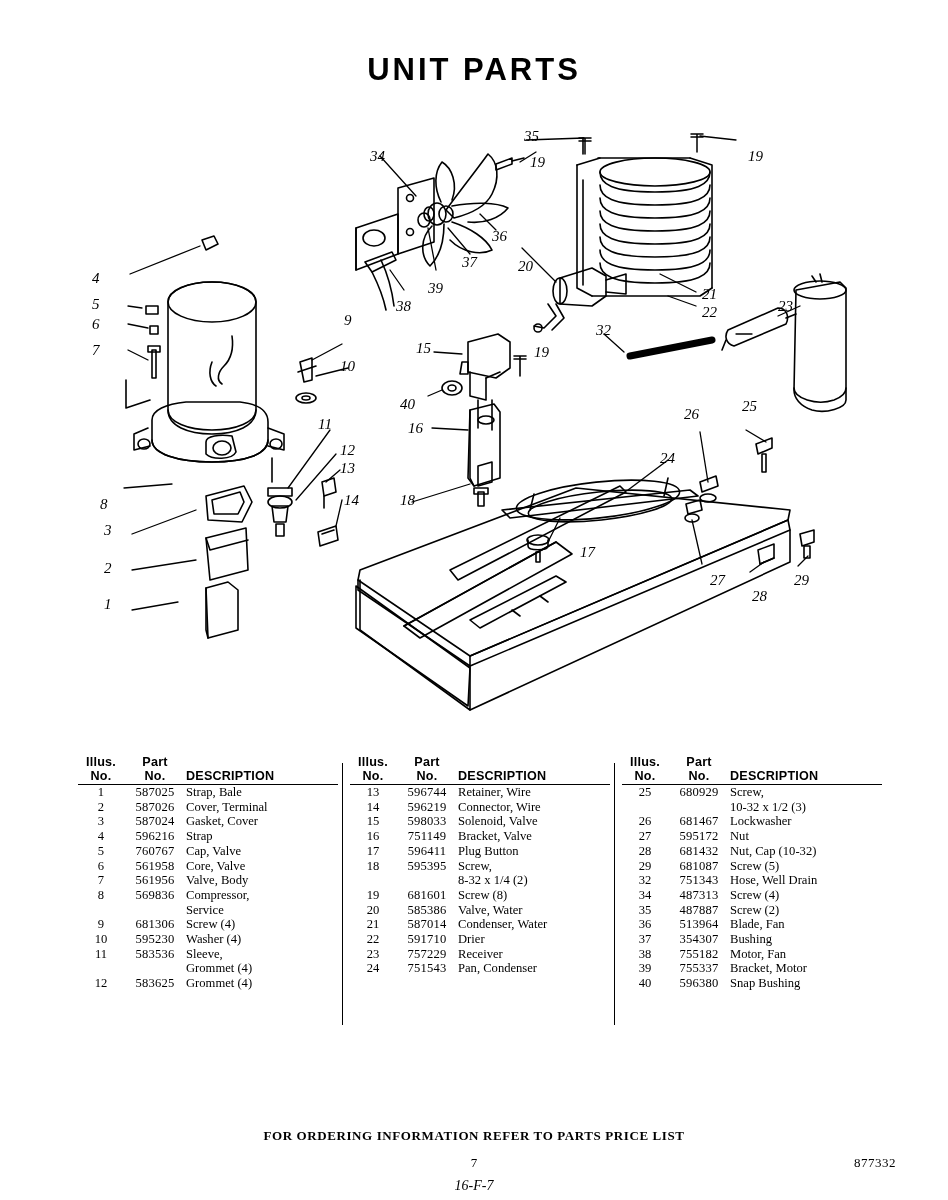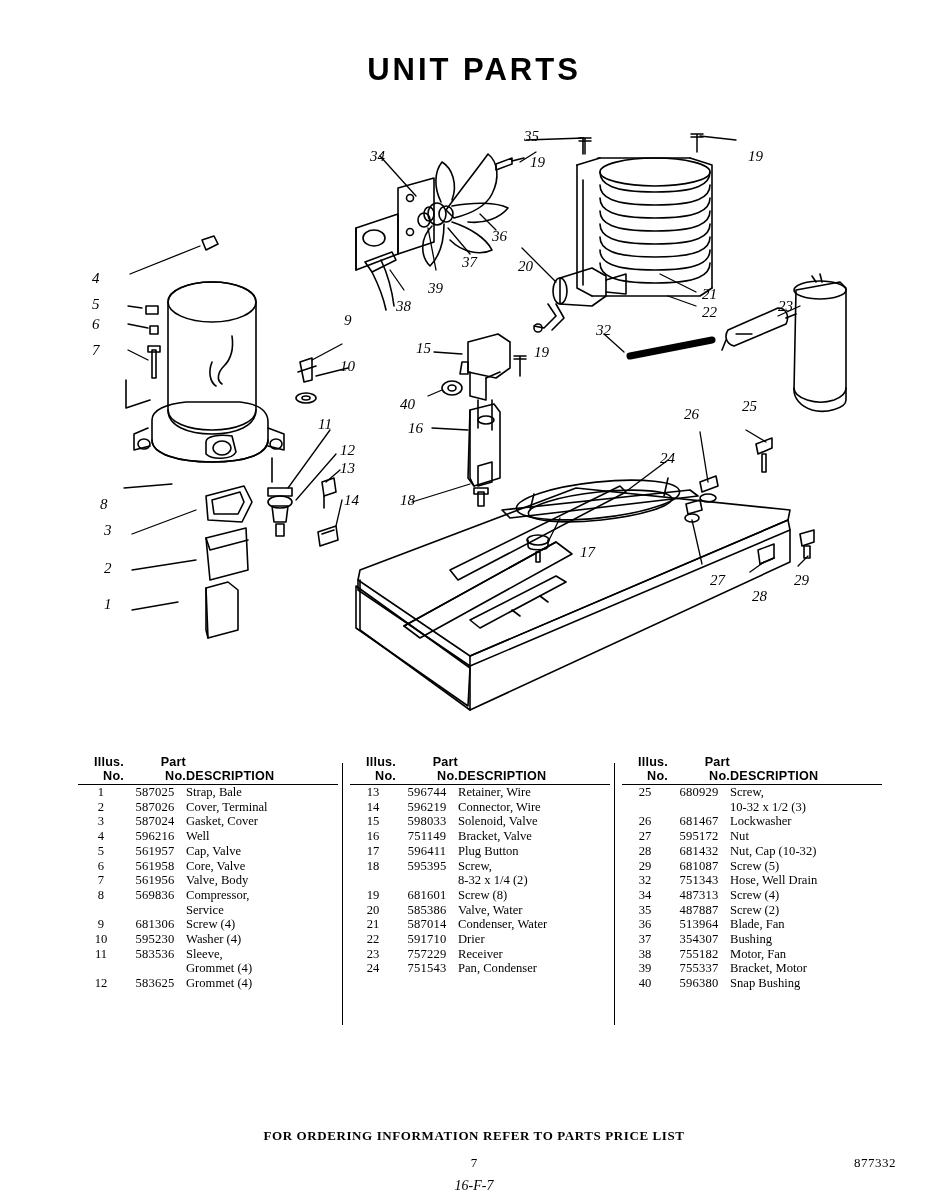--- a/index.html
+++ b/index.html
@@ -95,21 +95,21 @@
   table.ptab th {
     font-weight: bold;
     font-size: 12.6px;
     padding: 0 0 1px 0;
     vertical-align: bottom;
     text-align: left;
     font-family: "Liberation Sans", sans-serif;
     letter-spacing: 0.2px;
   }
   table.ptab th.illus, table.ptab th.part {
-    text-align: right;
+    text-align: center;
   }
   .hdr-illus-1, .hdr-part-1 { display: block; }
   table.ptab td {
     padding: 0px 0 0.5px 0;
     line-height: 14.2px;
     vertical-align: top;
   }
   td.illus {
     width: 46px;
     text-align: center;
@@ -481,25 +481,25 @@
               <td class="desc">Cover, Terminal</td>
             </tr>
           <tr>
               <td class="illus">3</td>
               <td class="part">587024</td>
               <td class="desc">Gasket, Cover</td>
             </tr>
           <tr>
               <td class="illus">4</td>
               <td class="part">596216</td>
-              <td class="desc">Well</td>
+              <td class="desc">Strap</td>
             </tr>
           <tr>
               <td class="illus">5</td>
-              <td class="part">561957</td>
+              <td class="part">760767</td>
               <td class="desc">Cap, Valve</td>
             </tr>
           <tr>
               <td class="illus">6</td>
               <td class="part">561958</td>
               <td class="desc">Core, Valve</td>
             </tr>
           <tr>
               <td class="illus">7</td>
               <td class="part">561956</td>

